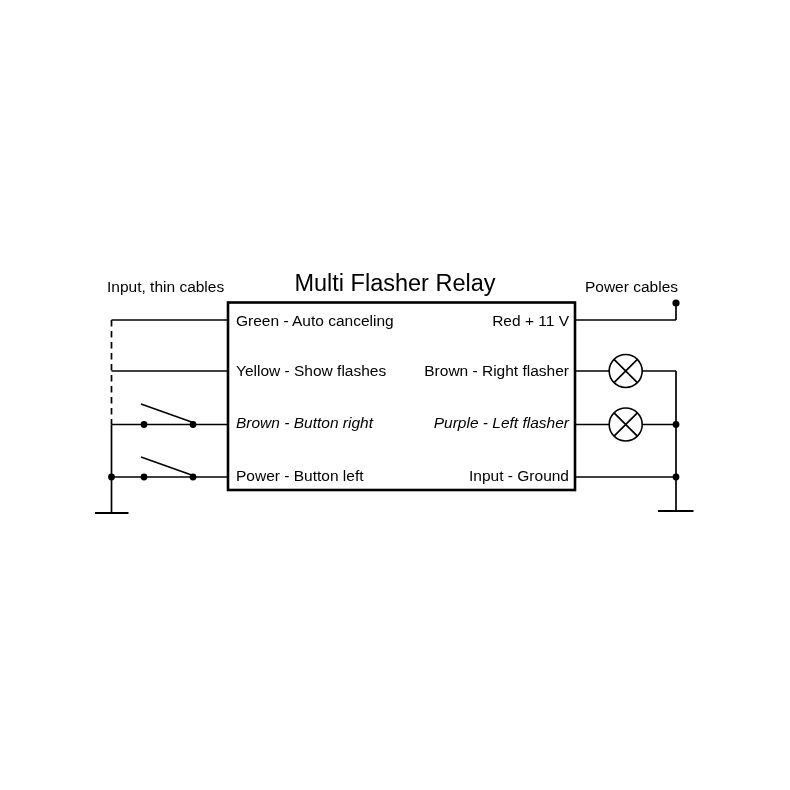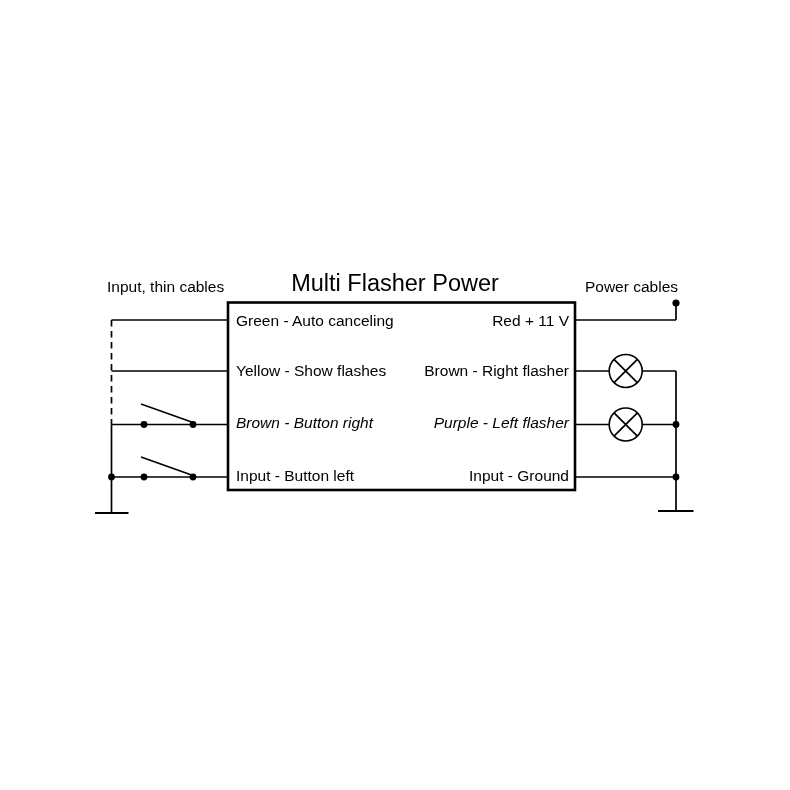--- a/index.html
+++ b/index.html
@@ -150,29 +150,29 @@
 
       <circle class="dot" cx="676" cy="424.5" r="3.4"></circle>
       <circle class="dot" cx="676" cy="477" r="3.4"></circle>
 
       <g>
         <path class="ground-bar" d="M658,511 H693.5"></path>
       </g>
     </g>
   </svg>
 
-  <div class="diagram-title">Multi Flasher Power</div>
+  <div class="diagram-title">Multi Flasher Relay</div>
 
   <div class="label lbl-input">Input, thin cables</div>
 
   <div class="label lbl-power">Power cables</div>
 
   <div class="label pin-left pin-row-1">Yellow - Show flashes</div>
   <div class="label pin-left pin-row-0">Green - Auto canceling</div>
   <div class="label pin-left pin-row-2">Brown - Button right</div>
-  <div class="label pin-left pin-row-3">Input - Button left</div>
+  <div class="label pin-left pin-row-3">Power - Button left</div>
 
   <div class="label pin-right pin-row-0">Red + 11 V</div>
   <div class="label pin-right pin-row-1">Brown - Right flasher</div>
   <div class="label pin-right pin-row-2">Purple - Left flasher</div>
   <div class="label pin-right pin-row-3">Input - Ground</div>
 
 </div>
 
 </body></html>

